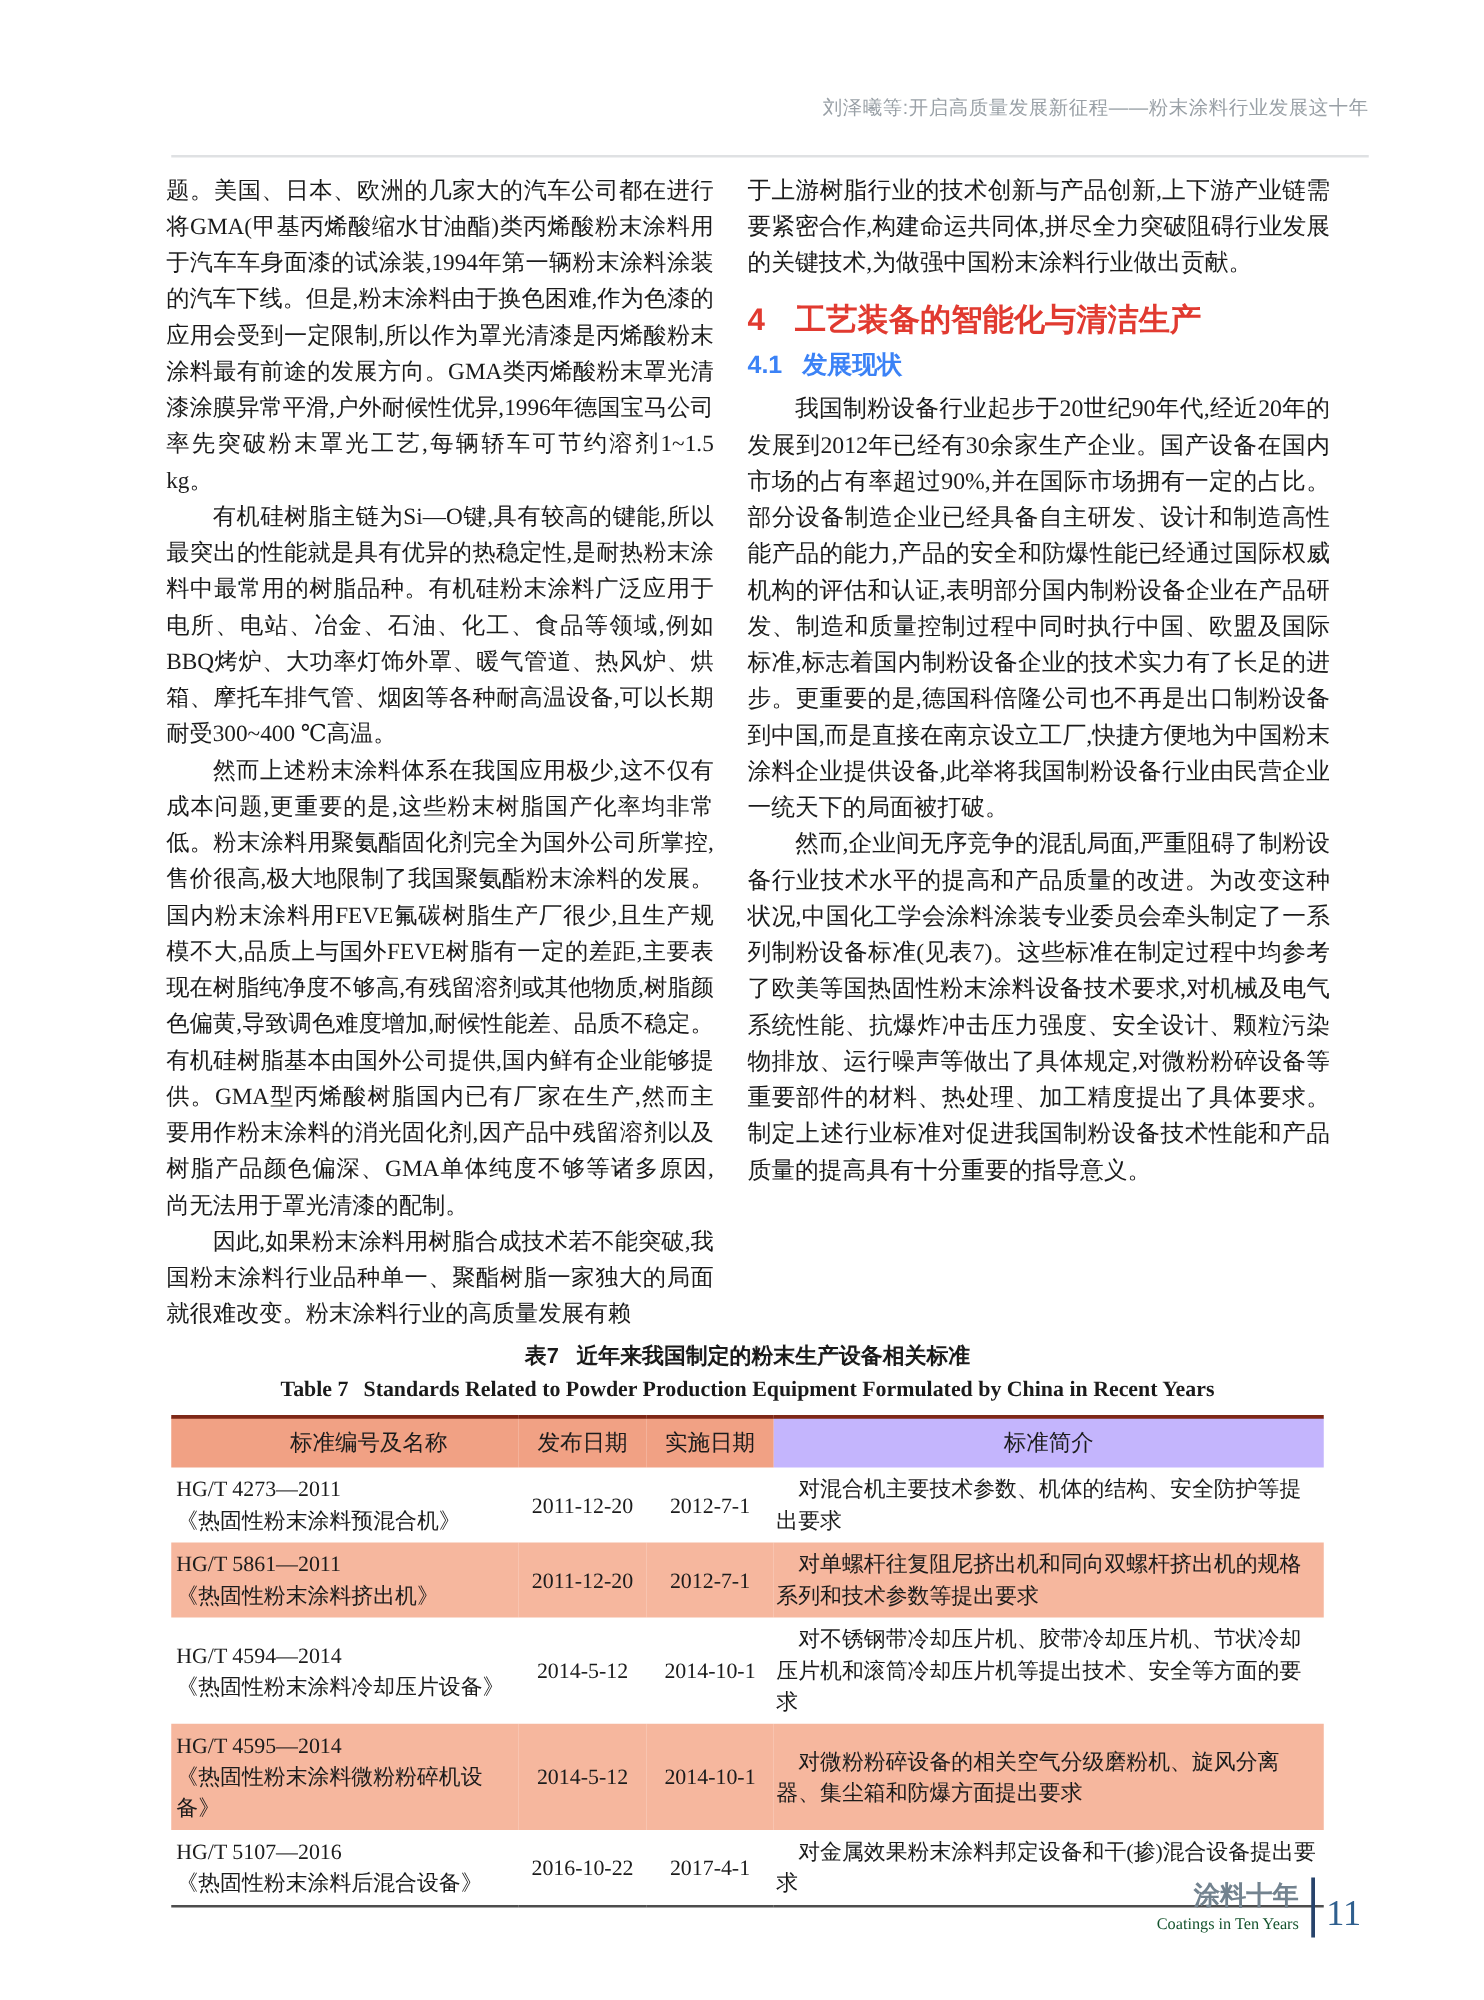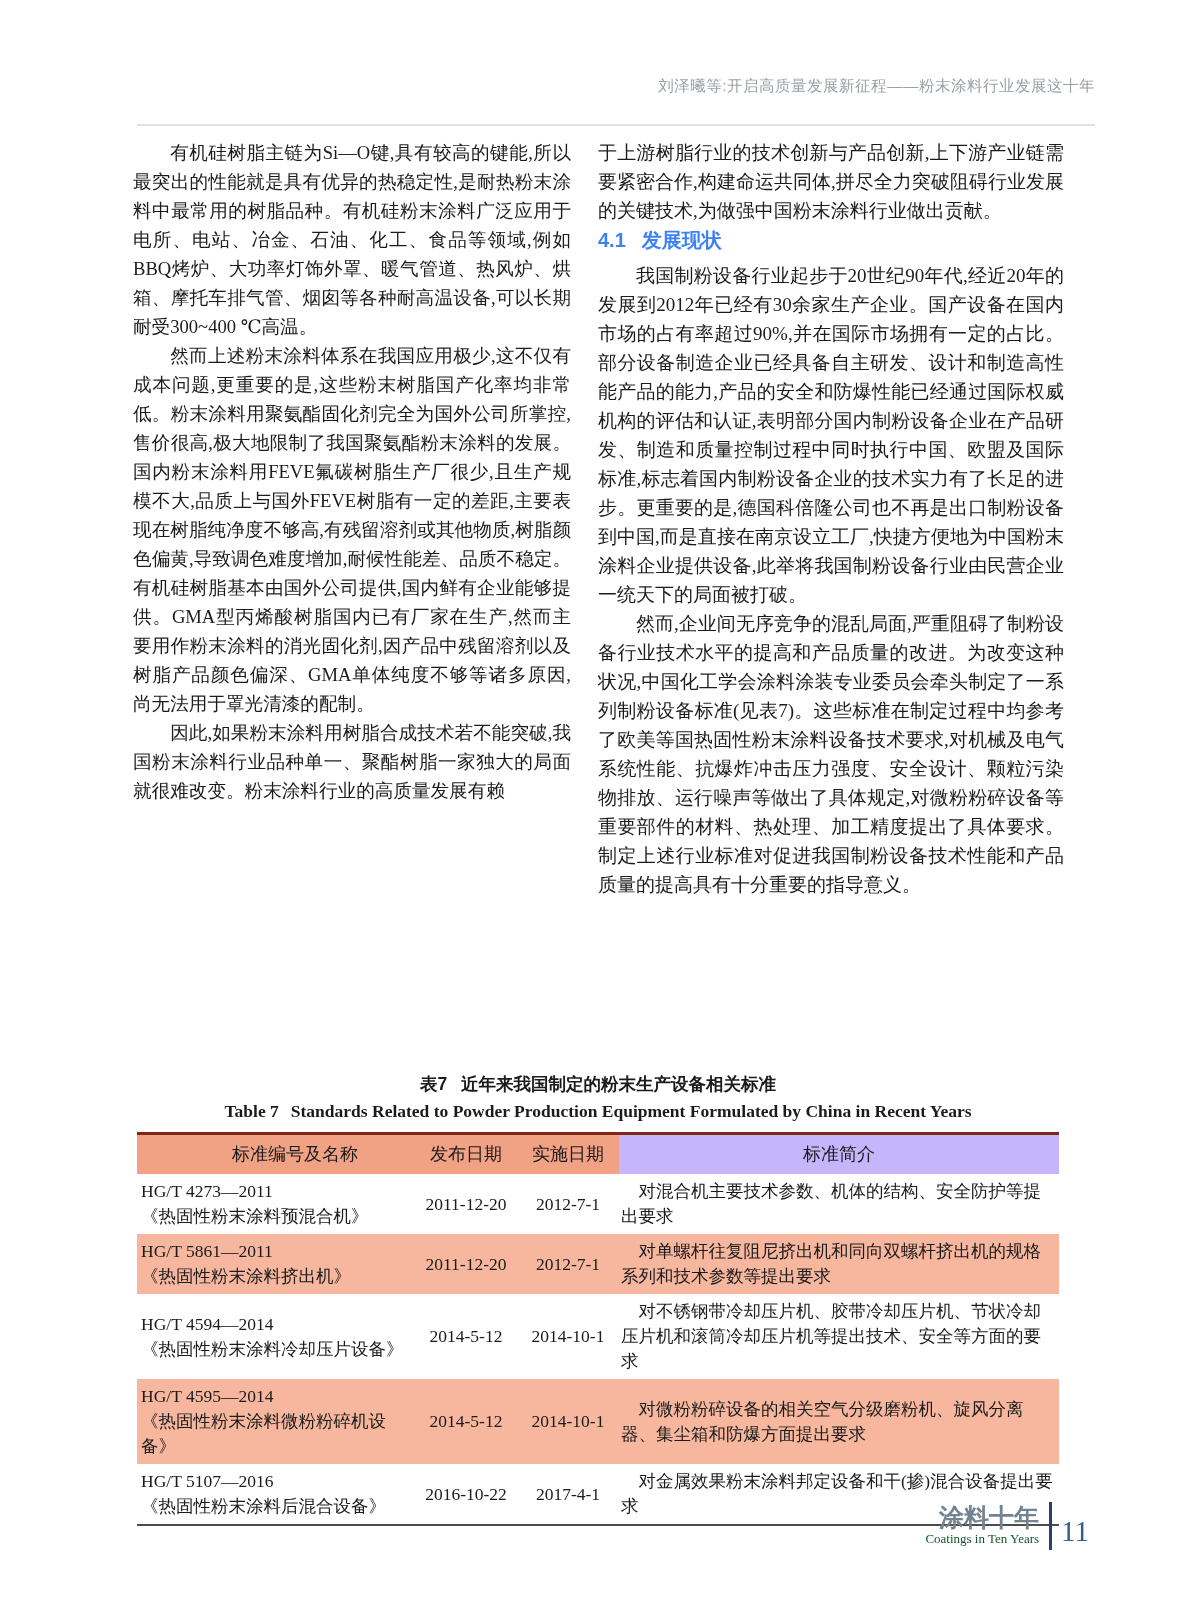--- a/index.html
+++ b/index.html
@@ -69,48 +69,52 @@
   td.c4 { text-align:left; }
   td.c4 .brief { text-indent:1em; }
   
   .footer {
     position:absolute; right:98px; bottom:50px;
     display:flex; align-items:center;
   }
   .journal { text-align:right; }
   .journal-cn {
     font-family:"Liberation Sans","DejaVu Sans",sans-serif;
-    font-weight:bold; font-size:25px; color:#73838f; line-height:22px;
+    font-weight:bold; font-size:21px; color:#73838f; line-height:22px;
   }
   .journal-en {
     font-family:"Liberation Serif","DejaVu Serif",serif;
     font-size:13px; color:#14532d; line-height:16px; margin-top:3px;
   }
   .vbar { width:3px; height:48px; margin:0 9px 0 10px; }
   .pagenum {
     font-family:"Liberation Serif","DejaVu Serif",serif;
     font-size:29px; line-height:29px; padding-top:10px;
   }
 </style>
 </head>
 <body>
 
 <div class="page">
 
   <div class="running-head">刘泽曦等:开启高质量发展新征程——粉末涂料行业发展这十年</div>
 
   <div class="content">
     <div class="col col-left">
+      <p>题。美国、日本、欧洲的几家大的汽车公司都在进行将GMA(甲基丙烯酸缩水甘油酯)类丙烯酸粉末涂料用于汽车车身面漆的试涂装,1994年第一辆粉末涂料涂装的汽车下线。但是,粉末涂料由于换色困难,作为色漆的应用会受到一定限制,所以作为罩光清漆是丙烯酸粉末涂料最有前途的发展方向。GMA类丙烯酸粉末罩光清漆涂膜异常平滑,户外耐候性优异,1996年德国宝马公司率先突破粉末罩光工艺,每辆轿车可节约溶剂1~1.5 kg。</p>
       <p class="indent">有机硅树脂主链为Si—O键,具有较高的键能,所以最突出的性能就是具有优异的热稳定性,是耐热粉末涂料中最常用的树脂品种。有机硅粉末涂料广泛应用于电所、电站、冶金、石油、化工、食品等领域,例如BBQ烤炉、大功率灯饰外罩、暖气管道、热风炉、烘箱、摩托车排气管、烟囱等各种耐高温设备,可以长期耐受300~400 ℃高温。</p>
       <p class="indent">然而上述粉末涂料体系在我国应用极少,这不仅有成本问题,更重要的是,这些粉末树脂国产化率均非常低。粉末涂料用聚氨酯固化剂完全为国外公司所掌控,售价很高,极大地限制了我国聚氨酯粉末涂料的发展。国内粉末涂料用FEVE氟碳树脂生产厂很少,且生产规模不大,品质上与国外FEVE树脂有一定的差距,主要表现在树脂纯净度不够高,有残留溶剂或其他物质,树脂颜色偏黄,导致调色难度增加,耐候性能差、品质不稳定。有机硅树脂基本由国外公司提供,国内鲜有企业能够提供。GMA型丙烯酸树脂国内已有厂家在生产,然而主要用作粉末涂料的消光固化剂,因产品中残留溶剂以及树脂产品颜色偏深、GMA单体纯度不够等诸多原因,尚无法用于罩光清漆的配制。</p>
       <p class="indent">因此,如果粉末涂料用树脂合成技术若不能突破,我国粉末涂料行业品种单一、聚酯树脂一家独大的局面就很难改变。粉末涂料行业的高质量发展有赖</p>
     </div>
 
     <div class="col col-right">
       <p>于上游树脂行业的技术创新与产品创新,上下游产业链需要紧密合作,构建命运共同体,拼尽全力突破阻碍行业发展的关键技术,为做强中国粉末涂料行业做出贡献。</p>
+      <h1 class="section" style="color: rgb(225, 58, 48);">
+        <span class="no">4</span><span>工艺装备的智能化与清洁生产</span>
+      </h1>
       <h2 class="subsection" style="color: #3b82f6;">
         <span class="no">4.1</span><span>发展现状</span>
       </h2>
       <p class="indent">我国制粉设备行业起步于20世纪90年代,经近20年的发展到2012年已经有30余家生产企业。国产设备在国内市场的占有率超过90%,并在国际市场拥有一定的占比。部分设备制造企业已经具备自主研发、设计和制造高性能产品的能力,产品的安全和防爆性能已经通过国际权威机构的评估和认证,表明部分国内制粉设备企业在产品研发、制造和质量控制过程中同时执行中国、欧盟及国际标准,标志着国内制粉设备企业的技术实力有了长足的进步。更重要的是,德国科倍隆公司也不再是出口制粉设备到中国,而是直接在南京设立工厂,快捷方便地为中国粉末涂料企业提供设备,此举将我国制粉设备行业由民营企业一统天下的局面被打破。</p>
       <p class="indent">然而,企业间无序竞争的混乱局面,严重阻碍了制粉设备行业技术水平的提高和产品质量的改进。为改变这种状况,中国化工学会涂料涂装专业委员会牵头制定了一系列制粉设备标准(见表7)。这些标准在制定过程中均参考了欧美等国热固性粉末涂料设备技术要求,对机械及电气系统性能、抗爆炸冲击压力强度、安全设计、颗粒污染物排放、运行噪声等做出了具体规定,对微粉粉碎设备等重要部件的材料、热处理、加工精度提出了具体要求。制定上述行业标准对促进我国制粉设备技术性能和产品质量的提高具有十分重要的指导意义。</p>
     </div>
   </div>
 
   <div class="table-block">
     <div class="tbl-title-cn">

